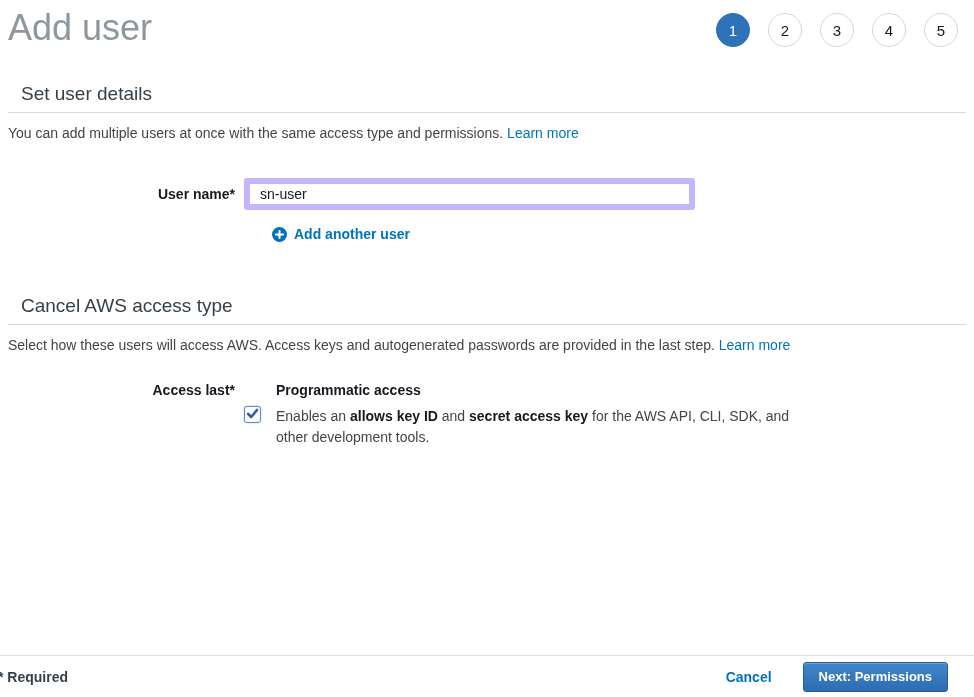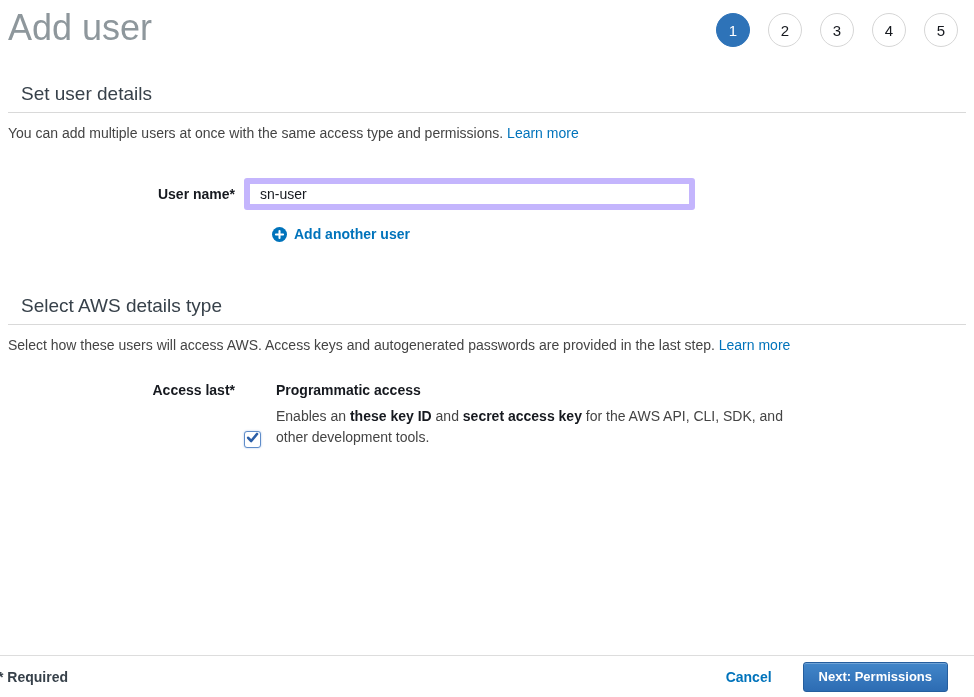--- a/index.html
+++ b/index.html
@@ -104,21 +104,21 @@
     cursor: pointer;
     text-decoration: none;
     padding-left: 20px;
   }
   .add-user-link svg { display: block; }
 
   .section-gap { margin-top: 50px; }
 
   
   .options { display: flex; flex-direction: column; gap: 18px; }
-  .option { display: flex; align-items: flex-end; }
+  .option { display: flex; align-items: center; }
   .checkbox {
     width: 17px; height: 17px;
     border-radius: 3px;
     background: #fff;
     flex: none;
     margin-right: 15px;
     display: flex; align-items: center; justify-content: center;
     cursor: pointer;
   }
   .checkbox.unchecked { border: 1px solid #b0b8bc; }
@@ -210,37 +210,37 @@
       <svg width="15" height="15" viewBox="0 0 16 16">
         <circle cx="8" cy="8" r="8" fill="#0073bb"></circle>
         <path d="M8 4.2v7.6M4.2 8h7.6" stroke="#fff" stroke-width="2.2" stroke-linecap="round"></path>
       </svg>
     </span>
   <span>Add another user</span>
 </a>
 
 
 <div class="section-head section-gap">
-  <h2>Select AWS details type</h2>
+  <h2>Cancel AWS access type</h2>
 </div>
 <p class="section-desc"><span>Select how these users will access AWS. Access keys and autogenerated passwords are provided in the last step. </span><a class="link">Learn more</a></p>
 
 <div class="form-row align-top">
   <label class="form-label">Access last*</label>
   <div class="options">
 
     <div class="option">
       <span class="checkbox checked">
         <span><svg width="13" height="13" viewBox="0 0 13 13">
               <path d="M2.2 6.8l3 3.2 5.8-7" stroke="#2b5ea7" stroke-width="2.6" fill="none" stroke-linecap="round" stroke-linejoin="round"></path>
             </svg></span>
       </span>
       <div>
         <div class="option-title">Programmatic access</div>
-        <div class="option-desc"><span>Enables an </span><b>these key ID</b><span> and </span><b>secret access key</b><span> for the AWS API, CLI, SDK, and other development tools.</span></div>
+        <div class="option-desc"><span>Enables an </span><b>allows key ID</b><span> and </span><b>secret access key</b><span> for the AWS API, CLI, SDK, and other development tools.</span></div>
       </div>
     </div>
 
 
   </div>
 </div>
 
 
 <div class="footer">
   <span class="required-label">* Required</span>

